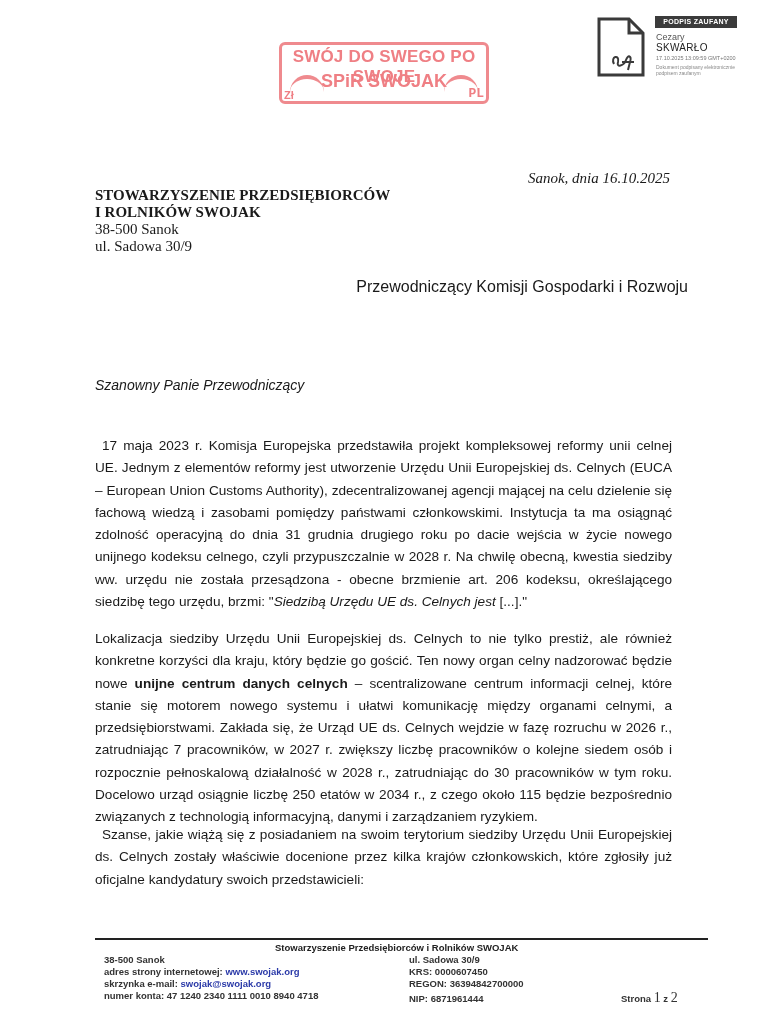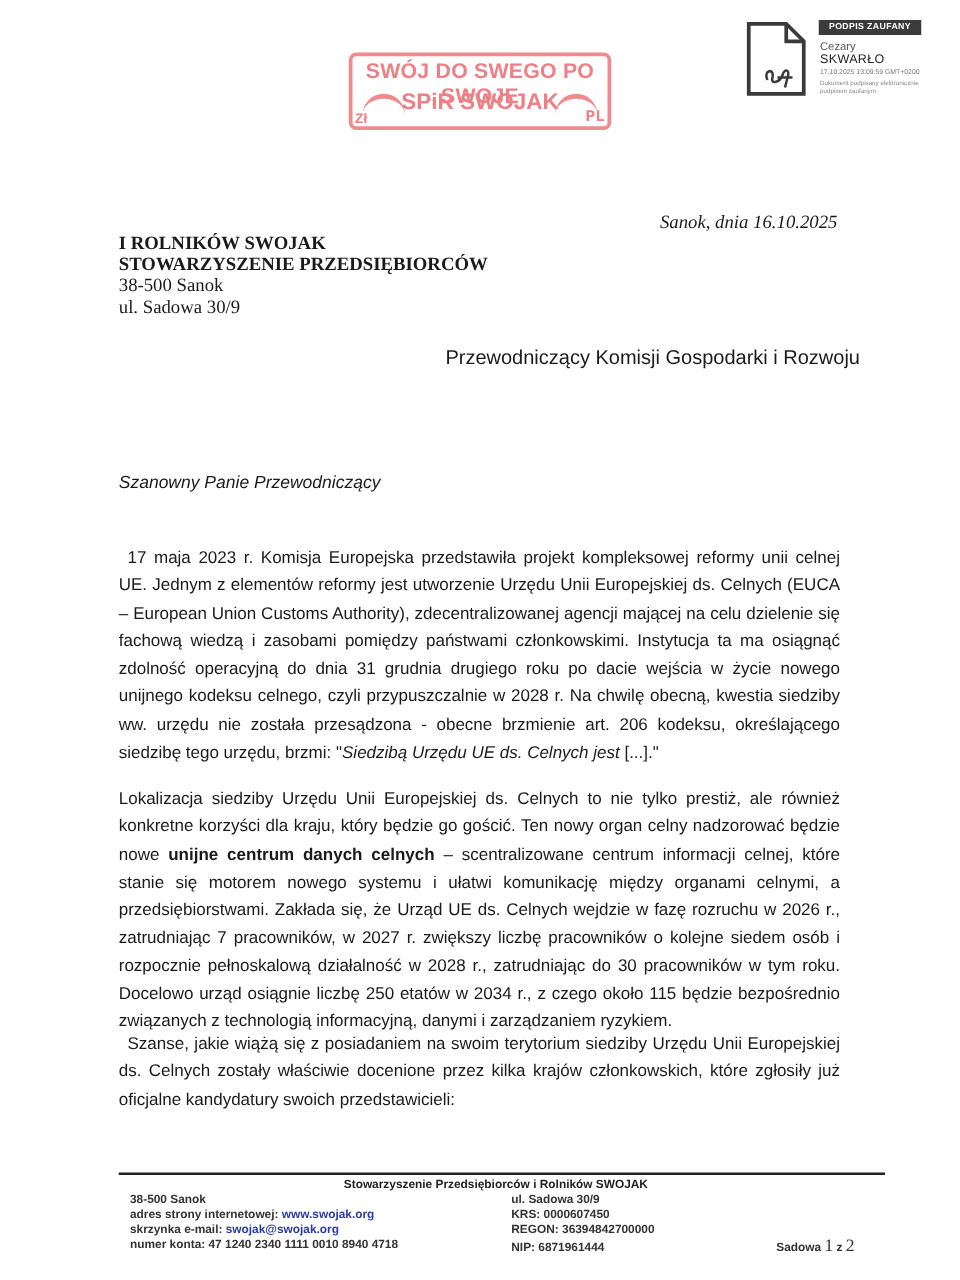--- a/index.html
+++ b/index.html
@@ -73,22 +73,22 @@
 </div>
 <div class="sig-badge">PODPIS ZAUFANY</div>
 <div class="sig-first">Cezary</div>
 <div class="sig-last">SKWARŁO</div>
 <div class="sig-date">17.10.2025 13:09:59 GMT+0200</div>
 <div class="sig-note">Dokument podpisany elektronicznie podpisem zaufanym</div>
 
 <div class="date-line serif">Sanok, dnia 16.10.2025</div>
 
 <div class="sender serif">
+  <div class="bold">STOWARZYSZENIE PRZEDSIĘBIORCÓW</div>
   <div class="bold">I ROLNIKÓW SWOJAK</div>
-  <div class="bold">STOWARZYSZENIE PRZEDSIĘBIORCÓW</div>
   <div>38-500 Sanok</div>
   <div>ul. Sadowa 30/9</div>
 </div>
 
 <div class="recipient">
   <div>Przewodniczący Komisji Gospodarki i Rozwoju</div>
 </div>
 
 <div class="greeting">Szanowny Panie Przewodniczący</div>
 
@@ -105,13 +105,13 @@
   <div><span>adres strony internetowej: </span><span class="link">www.swojak.org</span></div>
   <div><span>skrzynka e-mail: </span><span class="link">swojak@swojak.org</span></div>
   <div>numer konta: 47 1240 2340 1111 0010 8940 4718</div>
 </div>
 <div class="footer-right">
   <div>ul. Sadowa 30/9</div>
   <div>KRS: 0000607450</div>
   <div>REGON: 36394842700000</div>
   <div style="margin-top:3px">NIP: 6871961444</div>
 </div>
-<div class="page-num"><span>Sadowa </span><span class="big">1</span><span> z </span><span class="big">2</span></div>
+<div class="page-num"><span>Strona </span><span class="big">1</span><span> z </span><span class="big">2</span></div>
 
 </body></html>

